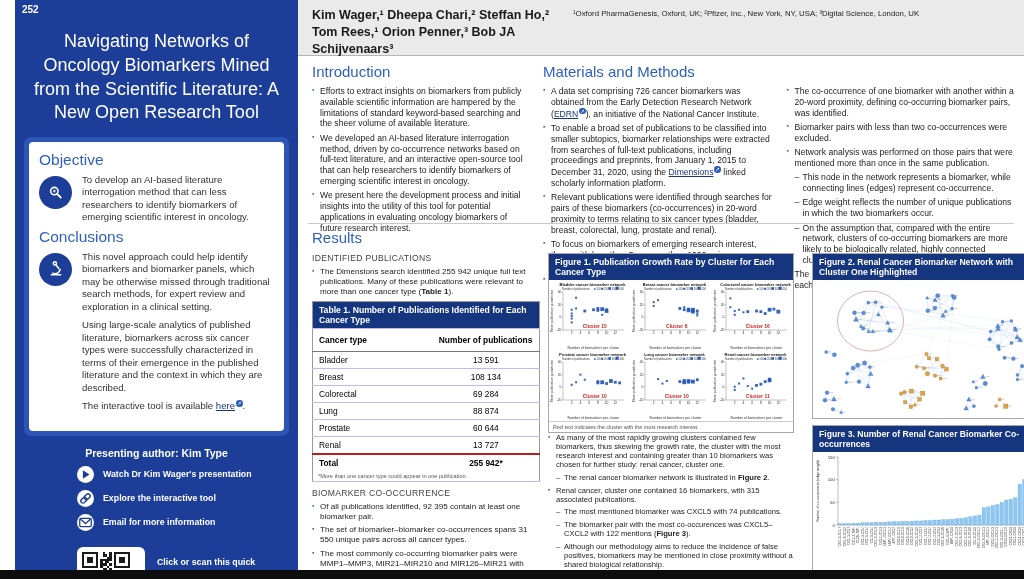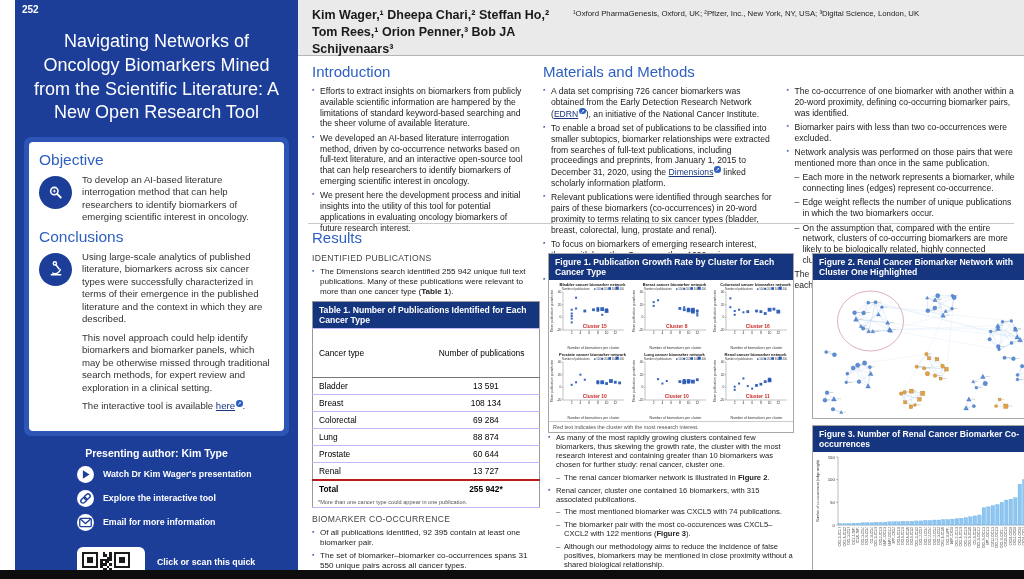--- a/index.html
+++ b/index.html
@@ -51,21 +51,21 @@
   .results-h{position:absolute;left:14px;top:172px;}
   .res-col1{position:absolute;left:14px;top:196px;width:228px;overflow:hidden;bottom:0;}
   .res-col2{position:absolute;left:250px;top:196px;width:246px;overflow:hidden;bottom:0;}
   .res-col3{position:absolute;left:514px;top:196px;width:237px;overflow:hidden;bottom:0;}
   .res-col1 ul.bullets{font-size:8.1px;line-height:1.24;}
   .subhead{font-size:8.6px;letter-spacing:.3px;color:#444;margin:6px 0 4px;}
   .subhead:first-child{margin-top:0;}
 
   table.t1{width:100%;border-collapse:collapse;font-size:8.4px;margin:2px 0 4px;border:1px solid #999;}
   .t1-title{background:#16357f;color:#fff;font-weight:bold;font-size:8.6px;padding:3.5px 6px;}
-  table.t1 th{font-weight:normal;text-align:left;border-bottom:1px solid #777;padding:19px 6px;}
+  table.t1 th{font-weight:bold;text-align:left;border-bottom:1px solid #777;padding:6px 6px;}
   table.t1 td{border-bottom:1px solid #c4b5fd;padding:3px 6px;}
   table.t1 td.num{text-align:center;}
   table.t1 tr.total td{font-weight:bold;border-top:2px solid #b91c1c;border-bottom:none;}
   .t1-footnote{font-size:5.6px;color:#555;padding:2px 5px !important;}
 
   .figbox{border:1px solid #a8a8a8;background:#fff;}
   .figtitle{background:#16357f;color:#fff;font-size:8.6px;font-weight:bold;padding:3px 6px;}
   .fig1content{padding:1px 1px 0;display:flex;flex-wrap:wrap;justify-content:space-between;}
   .fignote{font-size:5.4px;color:#555;border-top:1px solid #ccc;padding:2px 4px;}
   .disc{margin-top:5px;font-size:7.6px !important;line-height:1.2 !important;}
@@ -88,37 +88,37 @@
       <div class="side-panel">
         <h2 class="panel-heading">Objective</h2>
         <div class="icon-row">
           <div class="badge-circle">
             <svg width="18" height="18" viewBox="0 0 16 16">
               <circle cx="6.5" cy="6.3" r="3.3" fill="none" stroke="#fff" stroke-width="1.4"></circle>
               <line x1="9" y1="8.8" x2="12.2" y2="12" stroke="#fff" stroke-width="1.7" stroke-linecap="round"></line>
               <path d="M5.2 6.3 h2.6 M6.5 5 v2.6" stroke="#fff" stroke-width="0.8"></path>
             </svg>
           </div>
-          <p class="panel-text">To develop an AI-based literature interrogation method that can help researchers to identify biomarkers of emerging scientific interest in oncology.</p>
+          <p class="panel-text">To develop an AI-based literature interrogation method that can less researchers to identify biomarkers of emerging scientific interest in oncology.</p>
         </div>
         <h2 class="panel-heading">Conclusions</h2>
         <div class="icon-row">
           <div class="badge-circle">
             <svg width="18" height="18" viewBox="0 0 16 16">
               <g stroke="#fff" fill="none" stroke-width="1.3" stroke-linecap="round">
                 <circle cx="7" cy="3" r="1.4"></circle>
                 <path d="M7.9 4.2 L10.6 7.8"></path>
                 <path d="M5.2 11.6 a4.6 4.6 0 0 0 6.6 -3.2"></path>
                 <path d="M3.8 13.2 h8.4"></path>
               </g>
             </svg>
           </div>
           <div class="panel-text" id="conclusion-paras">
+              <p>This novel approach could help identify biomarkers and biomarker panels, which may be otherwise missed through traditional search methods, for expert review and exploration in a clinical setting.</p>
               <p>Using large-scale analytics of published literature, biomarkers across six cancer types were successfully characterized in terms of their emergence in the published literature and the context in which they are described.</p>
-              <p>This novel approach could help identify biomarkers and biomarker panels, which may be otherwise missed through traditional search methods, for expert review and exploration in a clinical setting.</p>
               <p>The interactive tool is available <span class="lnk">here</span><span class="lnk-badge">↗</span>.</p>
             </div>
         </div>
       </div>
     </div>
 
     <div class="presenting">Presenting author: Kim Type</div>
 
     <div class="action-row">
       <span class="action-icon">
@@ -315,21 +315,21 @@
               <li class="b0">A data set comprising 726 cancer biomarkers was obtained from the Early Detection Research Network (<span class="lnk">EDRN</span><span class="lnk-badge">↗</span>), an initiative of the National Cancer Institute.</li>
               <li class="b0">To enable a broad set of publications to be classified into smaller subtopics, biomarker relationships were extracted from searches of full-text publications, including proceedings and preprints, from January 1, 2015 to December 31, 2020, using the <span class="lnk">Dimensions</span><span class="lnk-badge">↗</span> linked scholarly information platform.</li>
               <li class="b0">Relevant publications were identified through searches for pairs of these biomarkers (co-occurrences) in 20-word proximity to terms relating to six cancer types (bladder, breast, colorectal, lung, prostate and renal).</li>
               <li class="b0">To focus on biomarkers of emerging research interest, those with less than 5 or more than 1000 unique publication mentions were excluded.</li>
               <li class="b0">To provide a metric for publication growth rate, a linear fit of normalized publication number over time was calculated for each biomarker.</li>
             </ul>
           <ul class="bullets" id="m2">
               <li class="b0">The co-occurrence of one biomarker with another within a 20-word proximity, defining co-occurring biomarker pairs, was identified.</li>
               <li class="b0">Biomarker pairs with less than two co-occurrences were excluded.</li>
               <li class="b0">Network analysis was performed on those pairs that were mentioned more than once in the same publication.</li>
-              <li class="b1">Each more in the network represents a biomarker, while connecting lines (edges) represent co-occurrence.</li>
+              <li class="b1">This node in the network represents a biomarker, while connecting lines (edges) represent co-occurrence.</li>
               <li class="b1">Edge weight reflects the number of unique publications in which the two biomarkers occur.</li>
               <li class="b1">On the assumption that, compared with the entire network, clusters of co-occurring biomarkers are more likely to be biologically related, highly connected clusters were identified using the Leiden algorithm.¹</li>
               <li class="b0">The mean publication growth rate across all biomarkers in each cluster was calculated.</li>
             </ul>
         </div>
       </section>
 
       <div class="sep"></div>
       <h2 class="section results-h">Results</h2>
 

